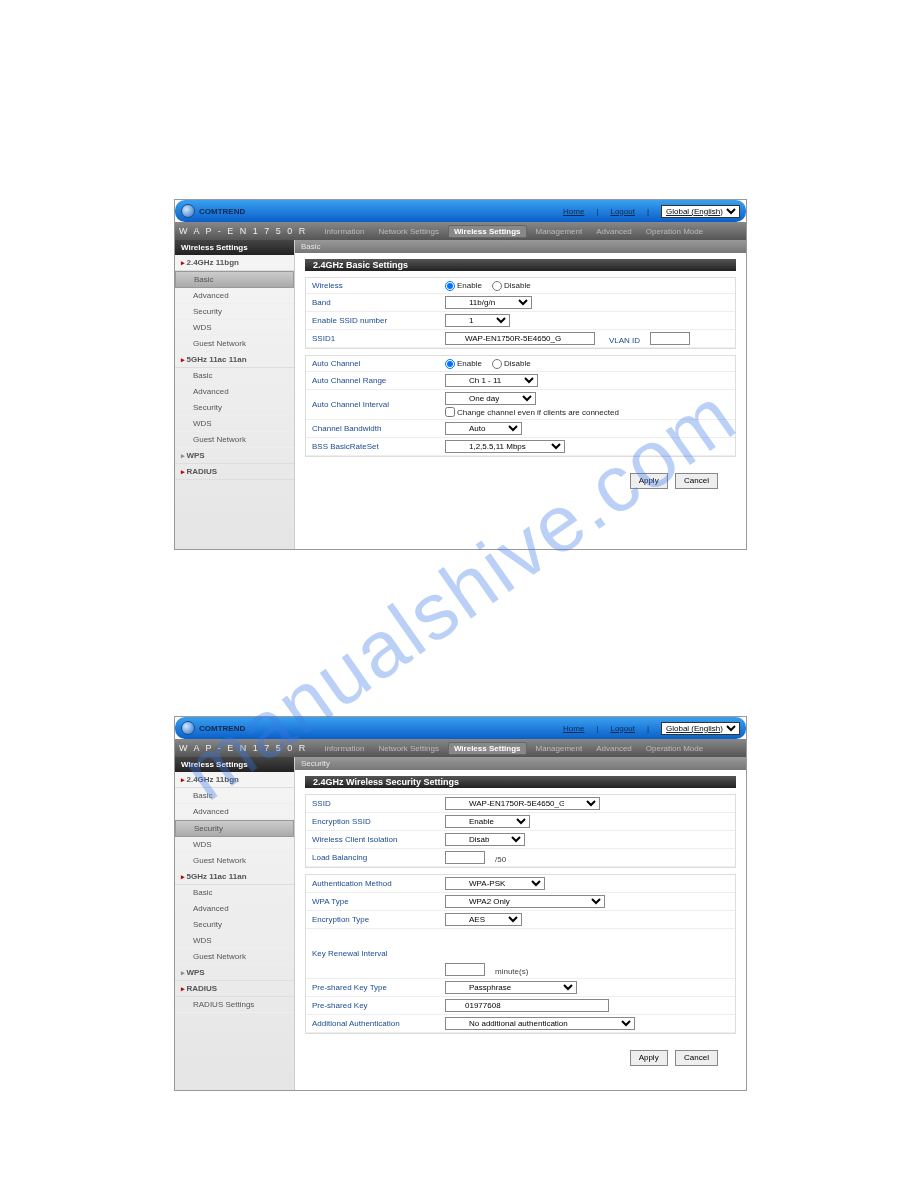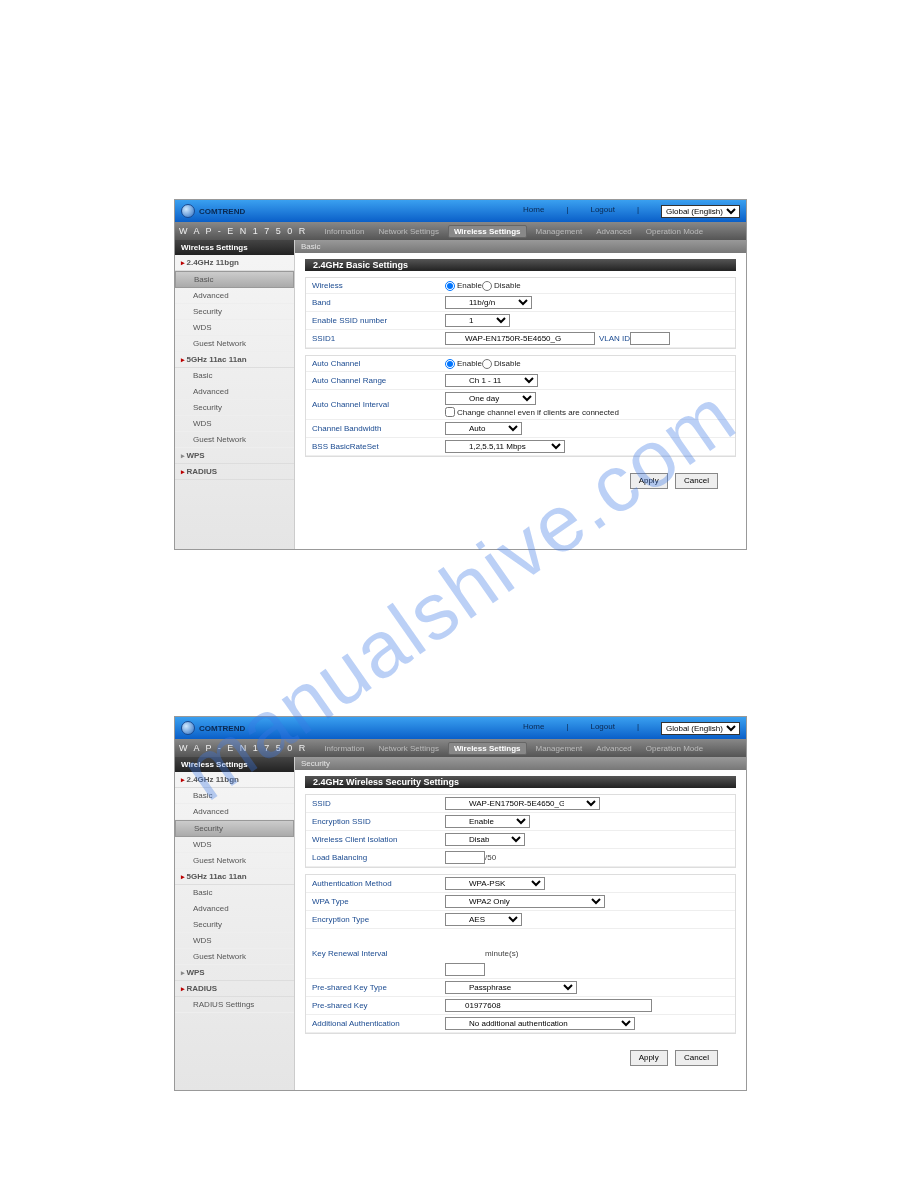--- a/index.html
+++ b/index.html
@@ -6,25 +6,25 @@
   body { background: #fff; width: 918px; height: 1188px; position: relative; }
   .watermark {
     position: absolute; top: 0; left: 0; width: 100%; height: 100%;
     display: flex; align-items: center; justify-content: center;
     font-size: 80px; color: rgba(60,120,230,0.35); font-weight: 400;
     transform: rotate(-35deg); pointer-events: none; z-index: 5; letter-spacing: 2px;
   }
   .panel { position: absolute; width: 573px; border: 1px solid #999; background: #fff; }
   .panel.p1 { left: 174px; top: 199px; height: 351px; }
   .panel.p2 { left: 174px; top: 716px; height: 375px; }
-  .hdr { height: 22px; background: linear-gradient(#3aa0f0,#0a5fc8); display: flex; align-items: center; justify-content: space-between; padding: 0 6px; font-size: 10px; color: #0a2850; }
+  .hdr { height: 22px; background: linear-gradient(#3aa0f0,#0a5fc8); display: flex; align-items: center; justify-content: space-between; padding: 0 6px; font-size: 10px; color: #0a2850; border-radius: 10px; }
   .hdr .brand { display: flex; align-items: center; gap: 4px; }
   .hdr .brand .logo { width: 14px; height: 14px; border-radius: 50%; background: radial-gradient(circle at 35% 35%, #cfe9ff, #2a6cc0); border: 1px solid #1a4a90; }
   .hdr .brand .bt { color: #0a2850; font-size: 8px; font-weight: bold; }
-  .hdr .right { display: flex; align-items: flex-start; gap: 22px; font-size: 8px; }
+  .hdr .right { display: flex; align-items: center; gap: 12px; font-size: 8px; text-decoration: underline; }
   .hdr .right a { color: #0a2850; text-decoration: none; }
   .hdr .right select { font-size: 8px; height: 13px; background: #fff; border: 1px solid #333; }
   .nav { height: 18px; background: linear-gradient(#888,#555); display: flex; align-items: center; padding: 0 4px; gap: 4px; font-size: 8px; color: #aaa; }
   .nav .model { color: #eee; letter-spacing: 2px; margin-right: 8px; font-size: 9px; }
   .nav .tab { padding: 0 5px; color: #bbb; cursor: pointer; }
   .nav .tab.active { background: #888; color: #fff; font-weight: bold; border: 1px solid #666; border-radius: 2px; padding: 1px 5px; }
   .body { display: flex; flex: 1; height: calc(100% - 40px); }
   .side { width: 120px; background: linear-gradient(#f5f5f5,#e5e5e5); border-right: 1px solid #ccc; font-size: 8px; }
   .side .sh { background: linear-gradient(#444,#222); color: #fff; padding: 3px 6px; font-size: 8px; font-weight: bold; }
   .side .grp { color: #555; padding: 3px 6px; border-bottom: 1px solid #ddd; font-weight: bold; cursor: pointer; }
@@ -33,25 +33,25 @@
   .side .item { padding: 3px 6px 3px 18px; color: #555; border-bottom: 1px solid #eee; cursor: pointer; }
   .side .item.active { background: linear-gradient(#ccc,#aaa); border: 1px solid #999; }
   .main { flex: 1; padding: 0; background: #fff; overflow: hidden; }
   .crumb { background: linear-gradient(#999,#777); color: #e5e5e5; font-size: 8px; padding: 2px 6px; margin: 0 0 4px 0; }
   .box { margin: 6px 10px; }
   .boxh { background: linear-gradient(#555,#222); color: #fff; font-size: 9px; font-weight: bold; padding: 1px 8px; }
   .form { border: 1px solid #ddd; font-size: 8px; }
   .row { display: flex; align-items: center; border-bottom: 1px solid #eee; min-height: 16px; }
   .row.tall { min-height: 28px; }
   .row .lab { width: 135px; padding: 2px 6px; color: #1a4a90; }
-  .row .val { flex: 1; padding: 2px 4px; display: flex; align-items: center; gap: 0; flex-wrap: wrap; }
+  .row .val { flex: 1; padding: 2px 4px; display: flex; align-items: flex-end; gap: 10px; flex-wrap: wrap; }
   .row .val label { display: flex; align-items: center; gap: 2px; color: #222; }
   .row .val input[type=radio], .row .val input[type=checkbox] { width: 10px; height: 10px; }
   .row .val select, .row .val input[type=text] { font-size: 8px; height: 13px; border: 1px solid #888; background: #fff; padding: 0 19px; }
-  .row .val .psk { width: 207px; background: #ffffc0; }
+  .row .val .psk { width: 164px; background: #ffffc0; }
   .btns { text-align: right; padding: 6px 28px; }
   .btns button { font-size: 8px; height: 16px; padding: 0 8px; border: 1px solid #888; background: #eee; margin-left: 3px; cursor: pointer; }
   .vlanlab { color: #1a4a90; margin-left: 4px; }
   .suffix { color: #444; }
 </style>
 </head>
 <body>
 
 <div class="watermark">manualshive.com</div>
 

